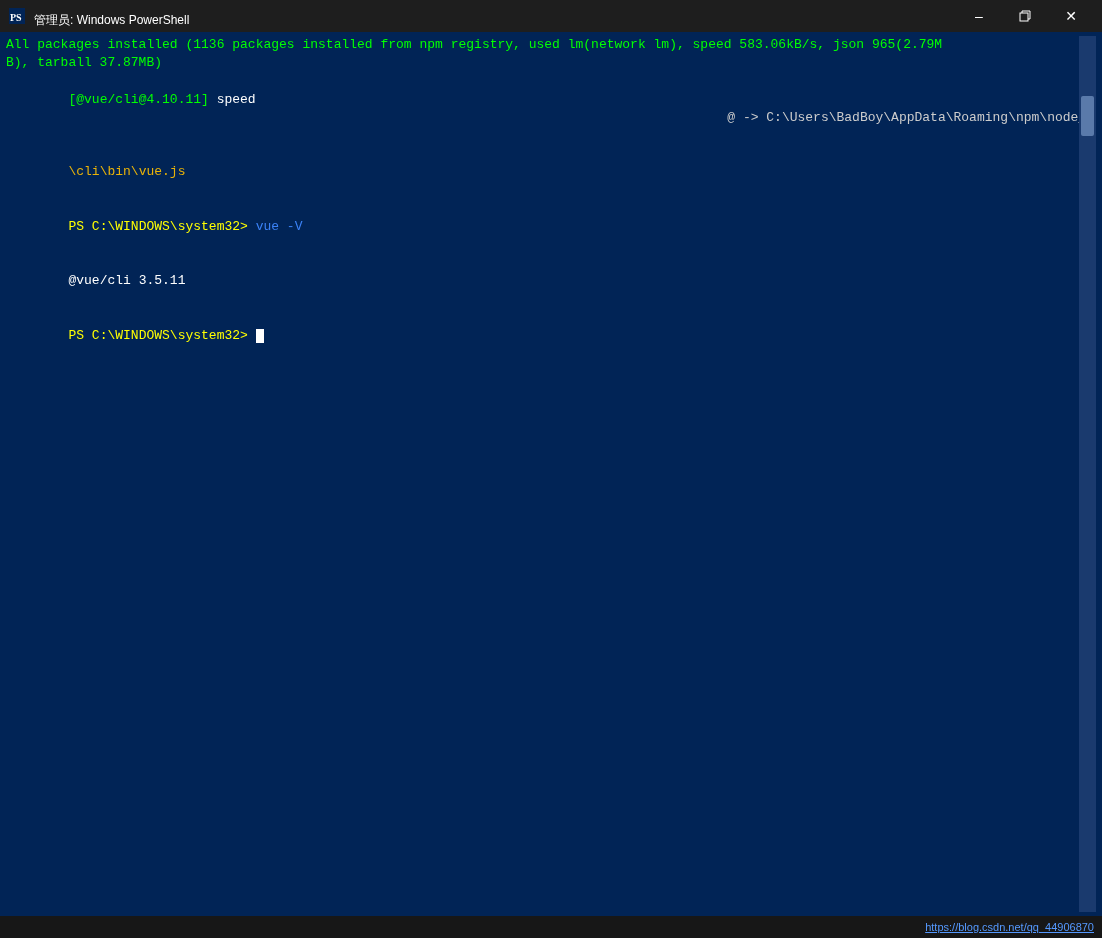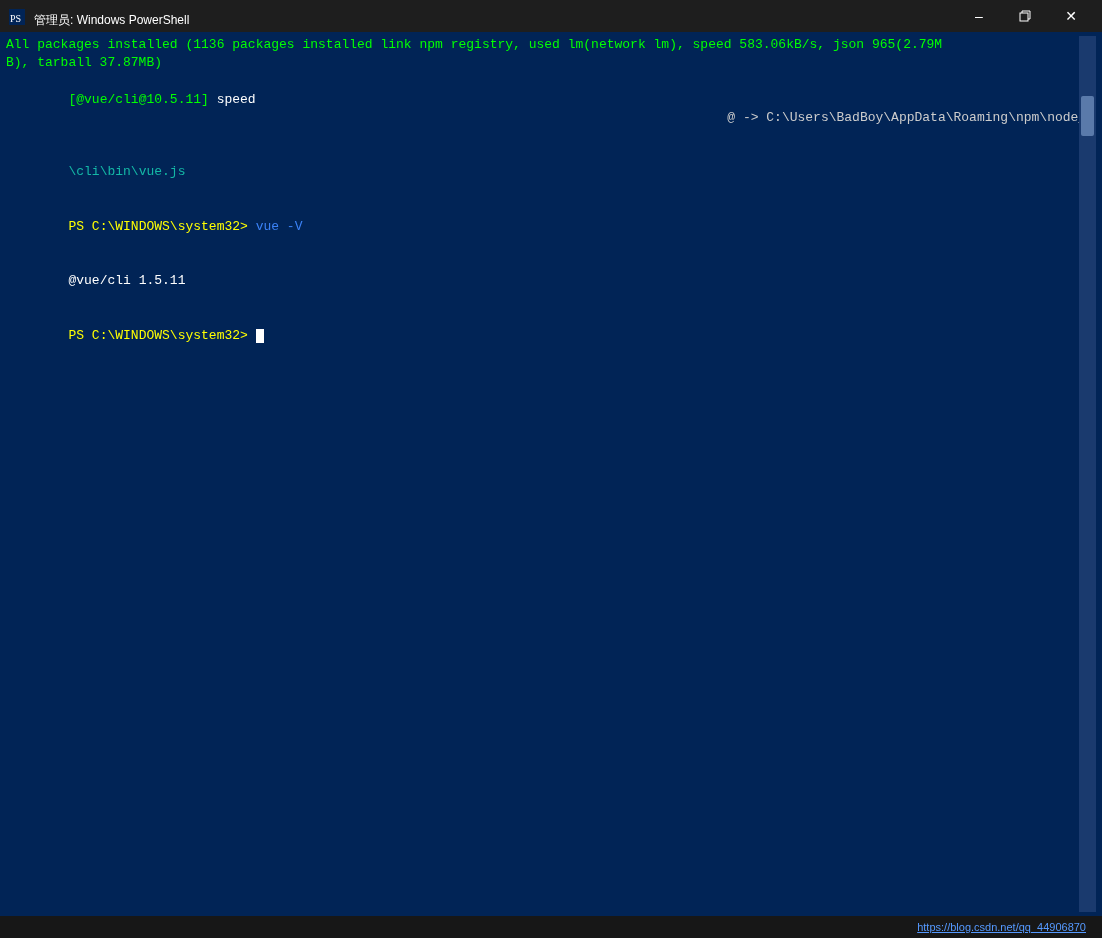--- a/index.html
+++ b/index.html
@@ -28,22 +28,23 @@
       padding: 0 8px;
       flex-shrink: 0;
       user-select: none;
     }
 
     .titlebar-icon {
       width: 18px;
       height: 18px;
       margin-right: 8px;
       display: flex;
-      align-items: flex-end;
+      align-items: center;
       justify-content: center;
+      font-weight: bold;
     }
 
     .titlebar-icon svg {
       width: 16px;
       height: 16px;
     }
 
     .titlebar-title {
       color: #ffffff;
       font-family: 'Segoe UI', Arial, sans-serif;
@@ -111,21 +112,21 @@
     }
 
     .line-green { color: #00ff00; }
 
     .bottom-bar {
       height: 22px;
       background: #171717;
       display: flex;
       align-items: center;
       justify-content: flex-end;
-      padding: 0 16px;
+      padding: 0 8px;
       flex-shrink: 0;
     }
 
     .bottom-bar-link {
       color: #5599ff;
       font-family: 'Segoe UI', Arial, sans-serif;
       font-size: 11px;
       text-decoration: underline;
     }
 
@@ -164,37 +165,37 @@
           <path d="M3 3V1h8v8h-2" stroke="white" stroke-width="1" fill="none"></path>
         </svg>
       </button>
       <button class="titlebar-btn close">✕</button>
     </div>
   </div>
 
   <div class="terminal-body">
     <div class="terminal-content">
 
-      <div class="line line-green">All packages installed (1136 packages installed <span style="color:#00ff00">link</span> npm registry, used lm(network lm), speed 583.06kB/s, json 965(2.79M</div>
+      <div class="line line-green">All packages installed (1136 packages installed <span style="color:#00ff00">from</span> npm registry, used lm(network lm), speed 583.06kB/s, json 965(2.79M</div>
       <div class="line line-green">B), tarball 37.87MB)</div>
 
       <div class="line">
-        <span style="color:#00ff00">[@vue/cli@10.5.11]</span><span style="color:#ffffff"> speed</span>
+        <span style="color:#00ff00">[@vue/cli@4.10.11]</span><span style="color:#ffffff"> speed</span>
         <span style="color:#cccccc; margin-left: 300px;">                                              @ -&gt; C:\Users\BadBoy\AppData\Roaming\npm\node_modules\@vue</span>
       </div>
       <div class="line">
-        <span style="color:#14b8a6">\cli\bin\vue.js</span>
+        <span style="color:#eab308">\cli\bin\vue.js</span>
       </div>
 
       <div class="line">
         <span style="color:#ffff00">PS C:\WINDOWS\system32&gt;</span><span style="color:#3b82f6"> vue -V</span>
       </div>
 
       <div class="line">
-        <span style="color:#ffffff">@vue/cli 1.5.11</span>
+        <span style="color:#ffffff">@vue/cli 3.5.11</span>
       </div>
 
       <div class="line">
         <span style="color:#ffff00">PS C:\WINDOWS\system32&gt;</span><span style="color:#ffffff"> </span><span class="cursor"></span>
       </div>
 
     </div>
 
     <div class="scrollbar">
       <div class="scrollbar-thumb"></div>

